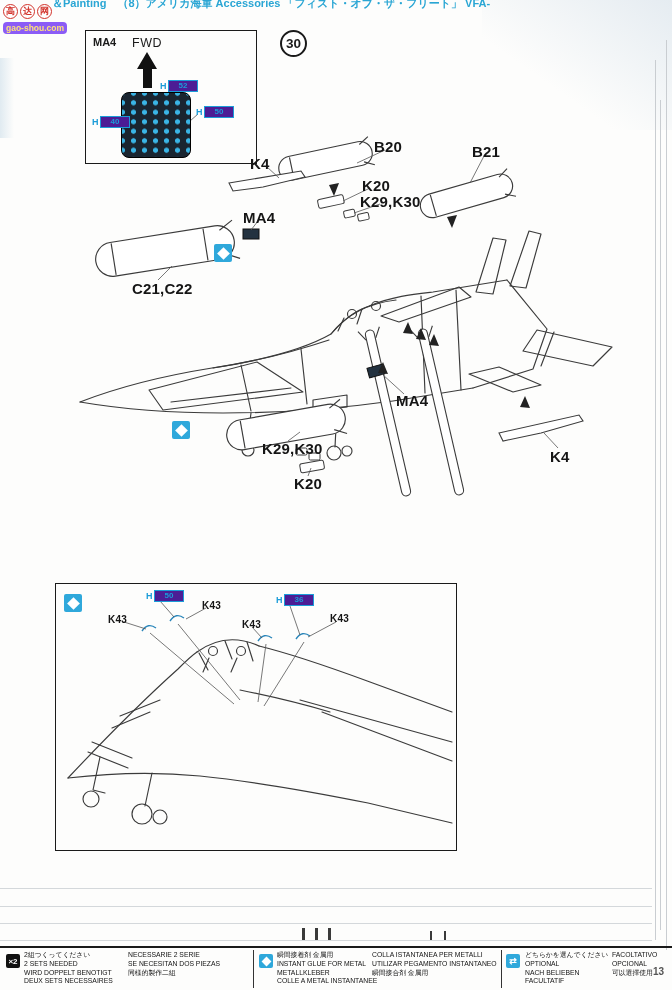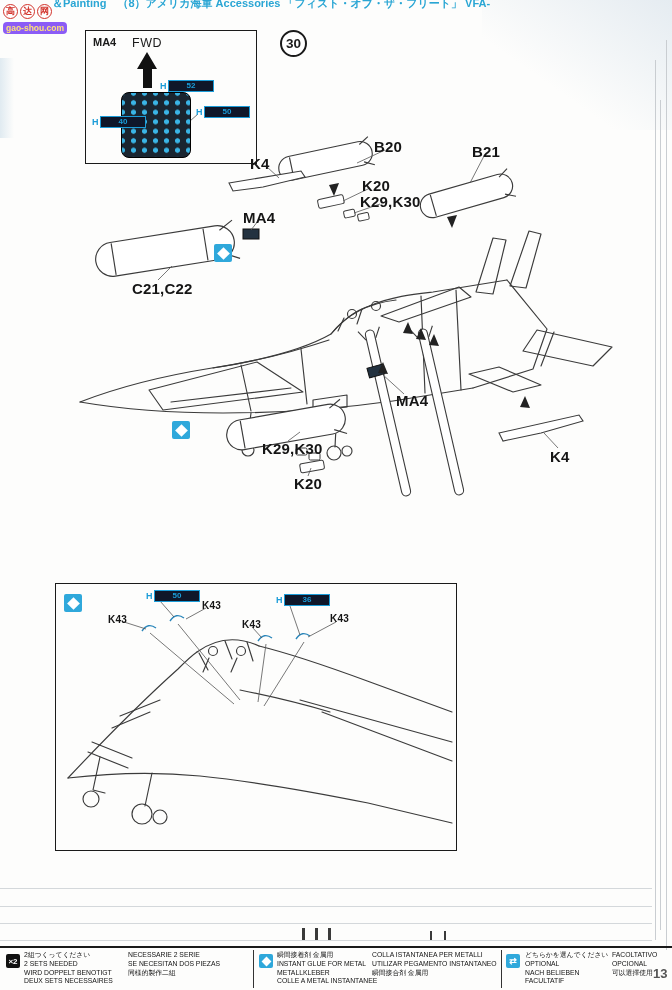--- a/index.html
+++ b/index.html
@@ -3,21 +3,21 @@
 <meta charset="utf-8">
 <style>
   * { margin:0; padding:0; box-sizing:border-box; }
   body { margin:0; background:#ffffff; }
   .page { position:relative; width:672px; height:990px; background:#fdfdfc; overflow:hidden;
           font-family:"Liberation Sans", sans-serif; color:#1a1a1a; }
   svg.artlayer { position:absolute; left:0; top:0; }
 
   .part-label { position:absolute; font-size:15px; font-weight:bold; color:#151515; white-space:nowrap; letter-spacing:.2px; }
   .hlabel { position:absolute; display:flex; align-items:center; gap:1px; color:#1b9cd8; font-weight:bold; font-size:9px; white-space:nowrap; }
-  .hlabel .hnum { display:inline-block; border:1px solid #1b9cd8; font-size:8px; line-height:10px; padding:0 18px; background:#0f172a; }
+  .hlabel .hnum { display:inline-block; border:1px solid #1b9cd8; font-size:8px; line-height:10px; padding:0 10px; background:#4c1d95; }
 
   .box { position:absolute; border:1.6px solid #1a1a1a; }
   .inset-box { left:85px; top:30px; width:172px; height:134px; }
   .lower-box { left:55px; top:583px; width:402px; height:268px; }
 
   .plate { position:absolute; left:121px; top:92px; width:70px; height:66px; border:1px solid #000; border-radius:8px;
            background-color:#1a2530;
            background-image:radial-gradient(circle, #3ab5e6 2.2px, rgba(0,0,0,0) 2.9px);
            background-size:11px 9.5px; background-position:6px 5px; }
   .inset-part { position:absolute; left:93px; top:36px; font-size:11px; font-weight:bold; }
@@ -48,21 +48,21 @@
   .icon-opt { position:absolute; left:506px; top:954px; width:14px; height:14px; background:#2fa8db; color:#fff;
               font-size:9px; font-weight:bold; display:flex; align-items:center; justify-content:center; border-radius:2px; }
 
   .ruled { position:absolute; left:0; width:652px; height:1px; background:#d4d8db; }
   .vline { position:absolute; width:1px; background:#c9cdd1; }
   .tick { position:absolute; background:#3a3a3a; }
   .wash-tr { position:absolute; right:0; top:0; width:190px; height:130px;
              background:linear-gradient(215deg, rgba(196,212,226,.42), rgba(196,212,226,0) 65%); }
   .wash-l { position:absolute; left:0; top:58px; width:14px; height:80px;
             background:linear-gradient(90deg, rgba(170,200,220,.35), rgba(170,200,220,0)); }
-  .page-num { position:absolute; left:653px; top:966px; font-size:13px; font-weight:bold; color:#555; }
+  .page-num { position:absolute; left:653px; top:966px; font-size:10px; font-weight:bold; color:#555; }
 </style>
 </head>
 <body>
 
 <div class="page">
 
   <div class="wash-tr"></div>
   <div class="wash-l"></div>
   <div class="vline" style="left:655px; top:60px; height:880px;"></div>
   <div class="vline" style="left:660px; top:100px; height:830px;"></div>

